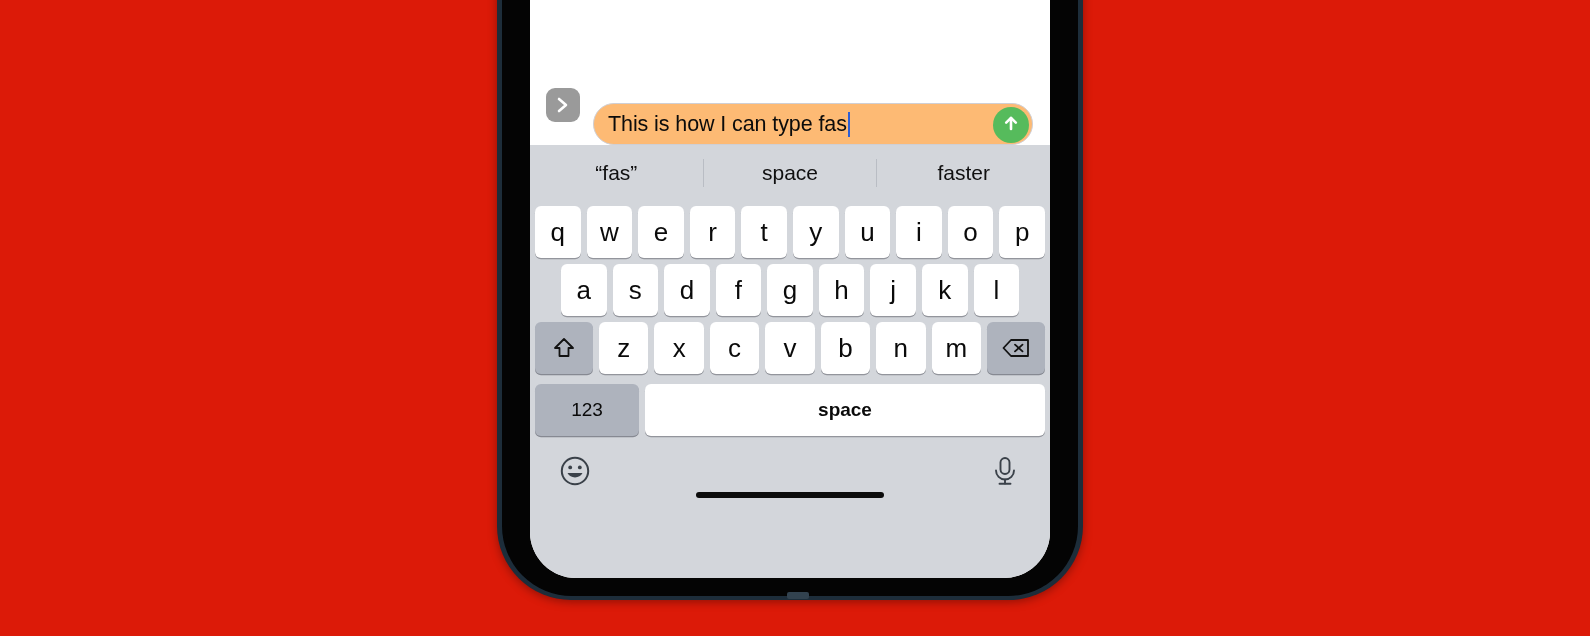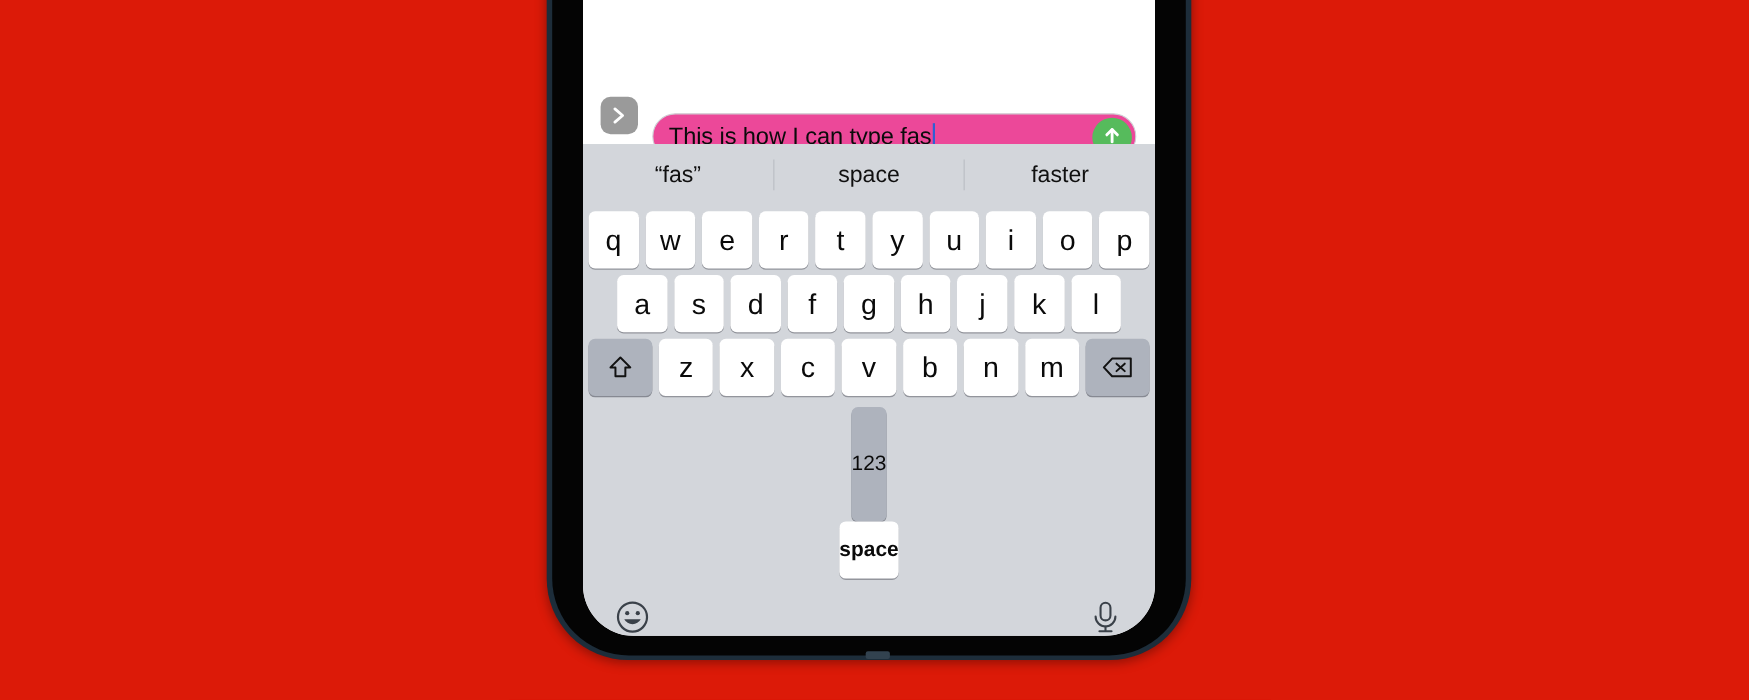--- a/index.html
+++ b/index.html
@@ -98,21 +98,21 @@
   .expand-btn svg { display: block; }
 
   .text-field {
     position: relative;
     margin-left: 13px;
     margin-right: 17px;
     flex: 1 1 auto;
     height: 42px;
     border: 1.6px solid #cfcfd4;
     border-radius: 21px;
-    background: #ec4899;
+    background: #fdba74;
     display: flex;
     align-items: center;
     box-sizing: border-box;
     margin-top: 39px;
   }
   .field-text {
     margin-left: 14px;
     font-size: 21.5px;
     color: #0b0b0b;
     white-space: nowrap;
@@ -134,21 +134,21 @@
     background: #56bb5c;
     display: flex;
     align-items: center;
     justify-content: center;
   }
 
   
   .keyboard {
     position: absolute;
     left: 0;
-    top: 251px;
+    top: 265px;
     width: 520px;
     height: 467px;
     background: #D3D6DB;
   }
 
   
   .predict-bar {
     position: relative;
     width: 520px;
     height: 55px;
@@ -172,21 +172,21 @@
 
   
   .krow {
     display: flex;
     align-items: center;
     margin-top: 6px;
   }
   .krow.row1 { padding: 0 2px; }
   .krow.row2 { padding: 0 28px; }
   .krow.row3 { padding: 0 2px; }
-  .krow.row4 { padding: 0 2px; margin-top: 10px; flex-direction: column; }
+  .krow.row4 { padding: 0 2px; margin-top: 10px; }
 
   .key {
     height: 52px;
     background: #ffffff;
     border-radius: 6px;
     box-shadow: 0 1.2px 0 rgba(135,138,145,0.85);
     display: flex;
     align-items: center;
     justify-content: center;
     font-size: 26px;

